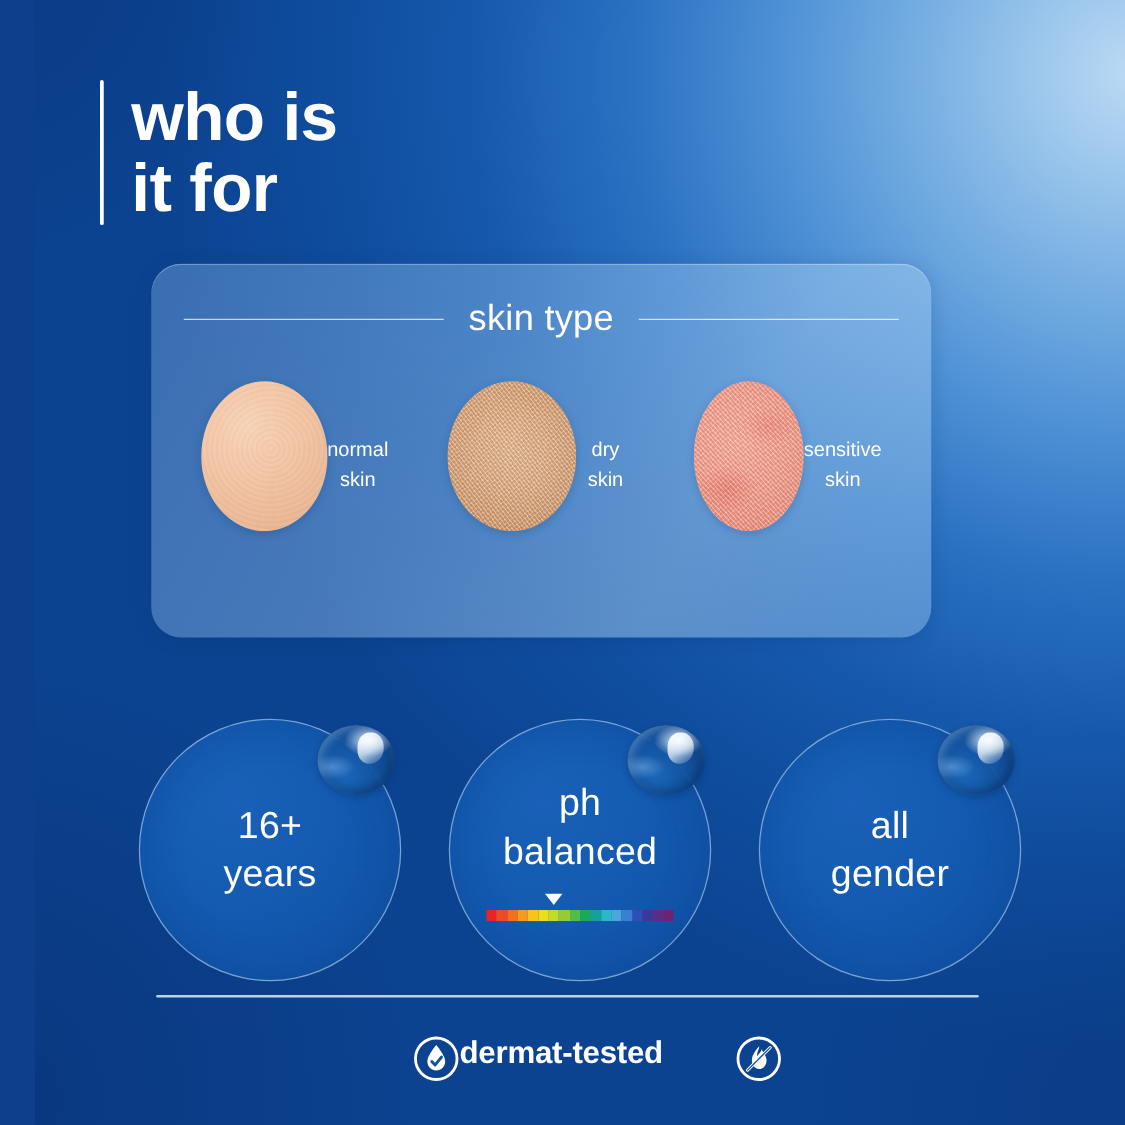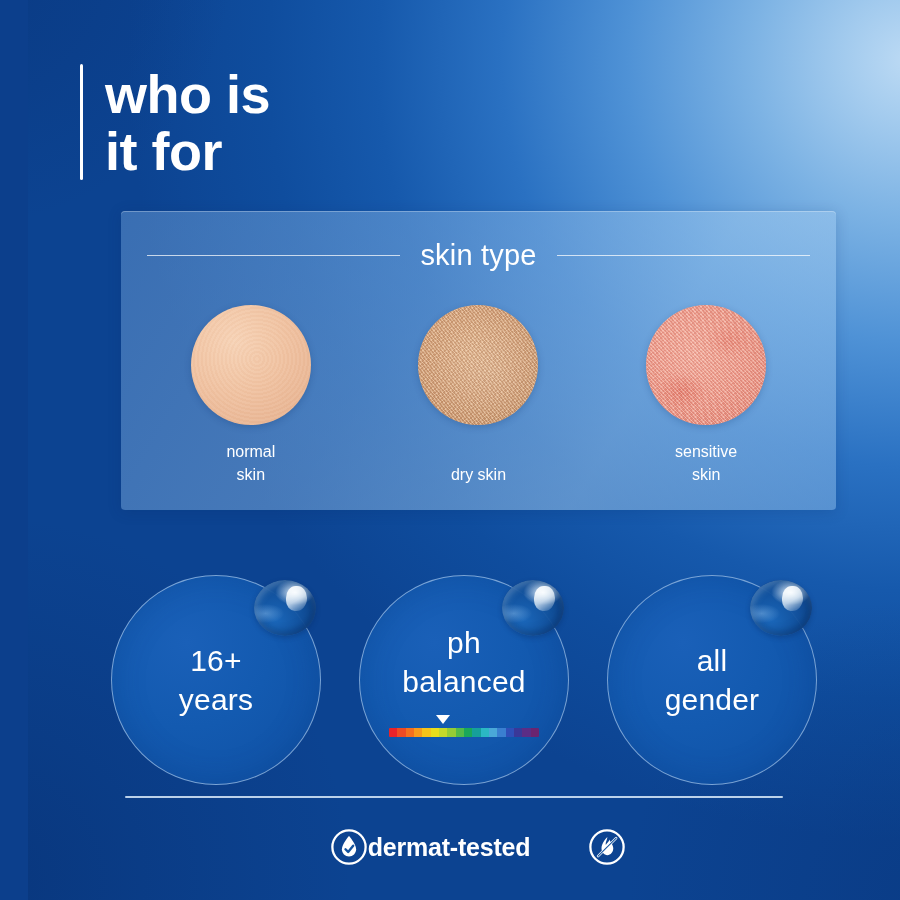--- a/index.html
+++ b/index.html
@@ -60,23 +60,23 @@
     letter-spacing: -0.5px;
     white-space: pre-line;
     padding-top: 2px;
   }
 
   
   .panel {
     position: absolute;
     left: 93px;
     top: 211px;
-    width: 715px;
+    width: 624px;
     height: 299px;
-    border-radius: 4px;
+    border-radius: 24px;
     background: linear-gradient(120deg,
         rgba(120,170,225,0.42) 0%,
         rgba(140,186,233,0.46) 38%,
         rgba(165,205,240,0.50) 70%,
         rgba(150,195,237,0.46) 100%);
     box-shadow: inset 0 1px 0 rgba(255,255,255,0.28),
                 0 2px 14px rgba(5,38,92,0.18);
     z-index: 4;
   }
 
@@ -106,21 +106,20 @@
     position: absolute;
     top: 94px;
     left: 16px;
     right: 16px;
     display: flex;
     justify-content: space-around;
   }
   .skin-item {
     width: 150px;
     display: flex;
-    flex-direction: column;
     align-items: center;
     justify-content: space-between;
   }
   .skin-disc {
     width: 120px;
     height: 120px;
     border-radius: 50%;
     position: relative;
     overflow: hidden;
     box-shadow: 0 2px 7px rgba(10,45,100,.22);
@@ -305,21 +304,21 @@
     top: 828px;
     width: 900px;
     display: flex;
     justify-content: center;
     align-items: center;
     gap: 58px;
     z-index: 5;
   }
   .claim {
     display: flex;
-    align-items: center;
+    align-items: flex-start;
     gap: 0;
   }
   .claim-icon {
     width: 38px;
     height: 38px;
     flex: 0 0 38px;
   }
   .claim-text {
     color: #ffffff;
     font-size: 25px;

